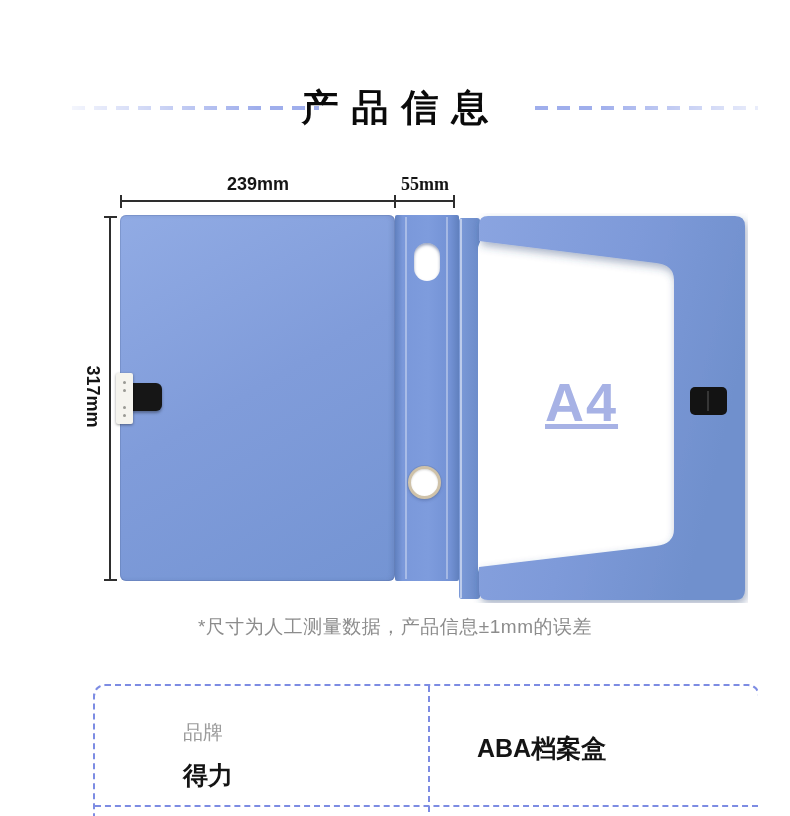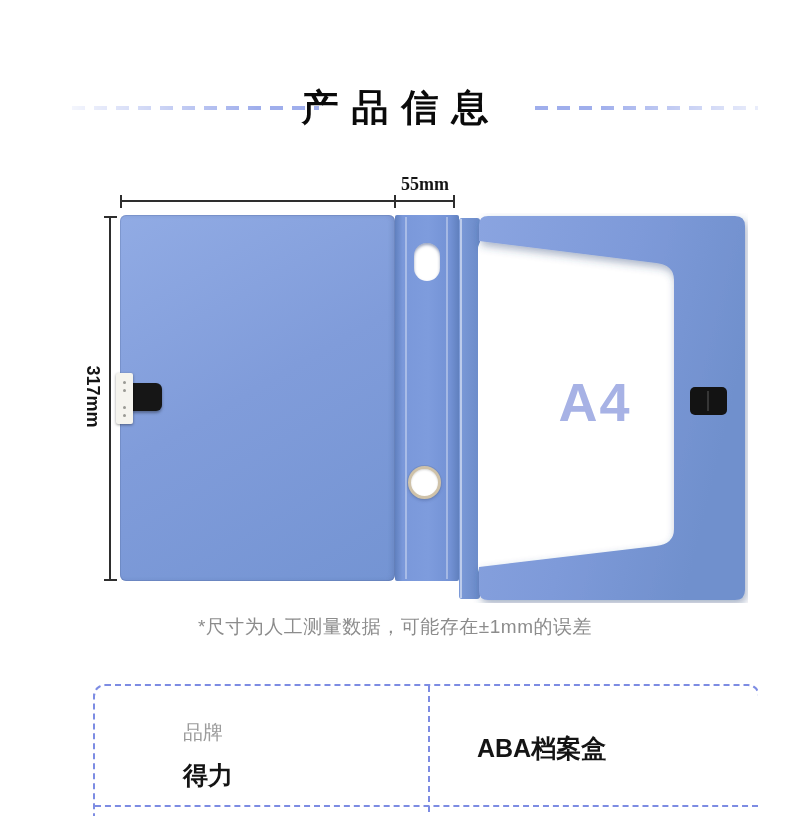--- a/index.html
+++ b/index.html
@@ -54,22 +54,22 @@
   .spine .fold{position:absolute;top:2px;bottom:2px;width:2px;background:rgba(255,255,255,.35);}
   .fold.f1{left:10px;} .fold.f2{right:11px;}
   .hole-oval{position:absolute;left:382px;top:231px;width:26px;height:38px;border-radius:13px;
     background:#fff;box-shadow:inset 0 2px 3px rgba(55,75,125,.5);}
   .hole-ring{position:absolute;left:376px;top:454px;width:33px;height:33px;border-radius:50%;
     box-sizing:border-box;background:#fff;border:3px solid var(--ring_gold);
     box-shadow:0 0 0 1px rgba(110,130,170,.4),0 2px 3px rgba(60,80,130,.3),inset 0 1px 2px rgba(0,0,0,.15);}
   
   .box-body{position:absolute;left:427px;top:201px;}
   .paper-size-label{
-    position:absolute;left:513px;top:359px;width:100px;text-align:center;
-    font-size:54px;font-weight:700;letter-spacing:2px;color:var(--a4_text);z-index:4;
+    position:absolute;left:513px;top:359px;width:100px;text-align:left;
+    font-size:54px;font-weight:700;letter-spacing:2px;color:var(--a4_text);z-index:4;text-decoration:underline;
   }
   
   .measure-note{position:absolute;top:602px;left:0;right:0;margin:0;text-align:center;
     font-size:19px;color:var(--note_gray);letter-spacing:.5px;}
   
   .spec-table{position:absolute;left:61px;top:672px;width:667px;height:200px;box-sizing:border-box;
     border:2px dashed var(--table_dash);border-radius:12px;}
   .spec-vdivider{position:absolute;left:333px;top:0;bottom:0;width:0;border-left:2px dashed var(--table_dash);}
   .spec-hdivider{position:absolute;left:0;right:0;top:119px;height:0;border-top:2px dashed var(--table_dash);}
   .spec-cell{position:absolute;top:33px;}
@@ -83,20 +83,21 @@
 <div class="page">
 
   <h1 class="page-title">产品信息</h1>
   <span class="title-dash left"></span>
   <span class="title-dash right"></span>
 
   <div class="dim-line-h" id="dim-width-line">
     <span class="tick-v start"></span>
     <span class="tick-v end"></span>
   </div>
+  <div class="dim-label" id="dim-width-label">239mm</div>
 
   <div class="dim-line-h" id="dim-spine-line">
     <span class="tick-v end"></span>
   </div>
   <div class="dim-label" id="dim-spine-label">55mm</div>
 
   <div class="dim-line-v" id="dim-height-line">
     <span class="tick-h start"></span>
     <span class="tick-h end"></span>
   </div>
@@ -136,21 +137,21 @@
     <rect x="0" y="5" width="21" height="381" rx="3" fill="url(#gWall)"></rect>
     <rect x="1" y="6" width="2" height="379" fill="rgba(255,255,255,0.5)"></rect>
     <rect x="19" y="24" width="206" height="342" rx="12" fill="#ffffff"></rect>
     <path fill="url(#gFront)" filter="url(#fs)" d="M20,28 L20,12 Q20,3 29,3 L276,3 Q286,3 286,13 L286,377 Q286,387 276,387 L29,387
          Q20,387 20,378 L20,354 L197,333 Q215,331 215,316 L215,67 Q215,52 197,50 Z"></path>
     <rect x="231" y="174" width="37" height="28" rx="5" fill="#131313"></rect>
     <rect x="248" y="178" width="2" height="20" fill="rgba(255,255,255,0.15)"></rect>
   </svg>
   <div class="paper-size-label">A4</div>
 
-  <p class="measure-note">*尺寸为人工测量数据，可能存在±1mm的误差</p>
+  <p class="measure-note">*尺寸为人工测量数据，产品信息±1mm的误差</p>
 
   <div class="spec-table">
     <div class="spec-vdivider"></div>
     <div class="spec-hdivider"></div>
     <div class="spec-cell c1">
       <div class="spec-label">品牌</div>
       <div class="spec-value">得力</div>
     </div>
     <div class="spec-cell c2">
       <div class="spec-value">ABA档案盒</div>

